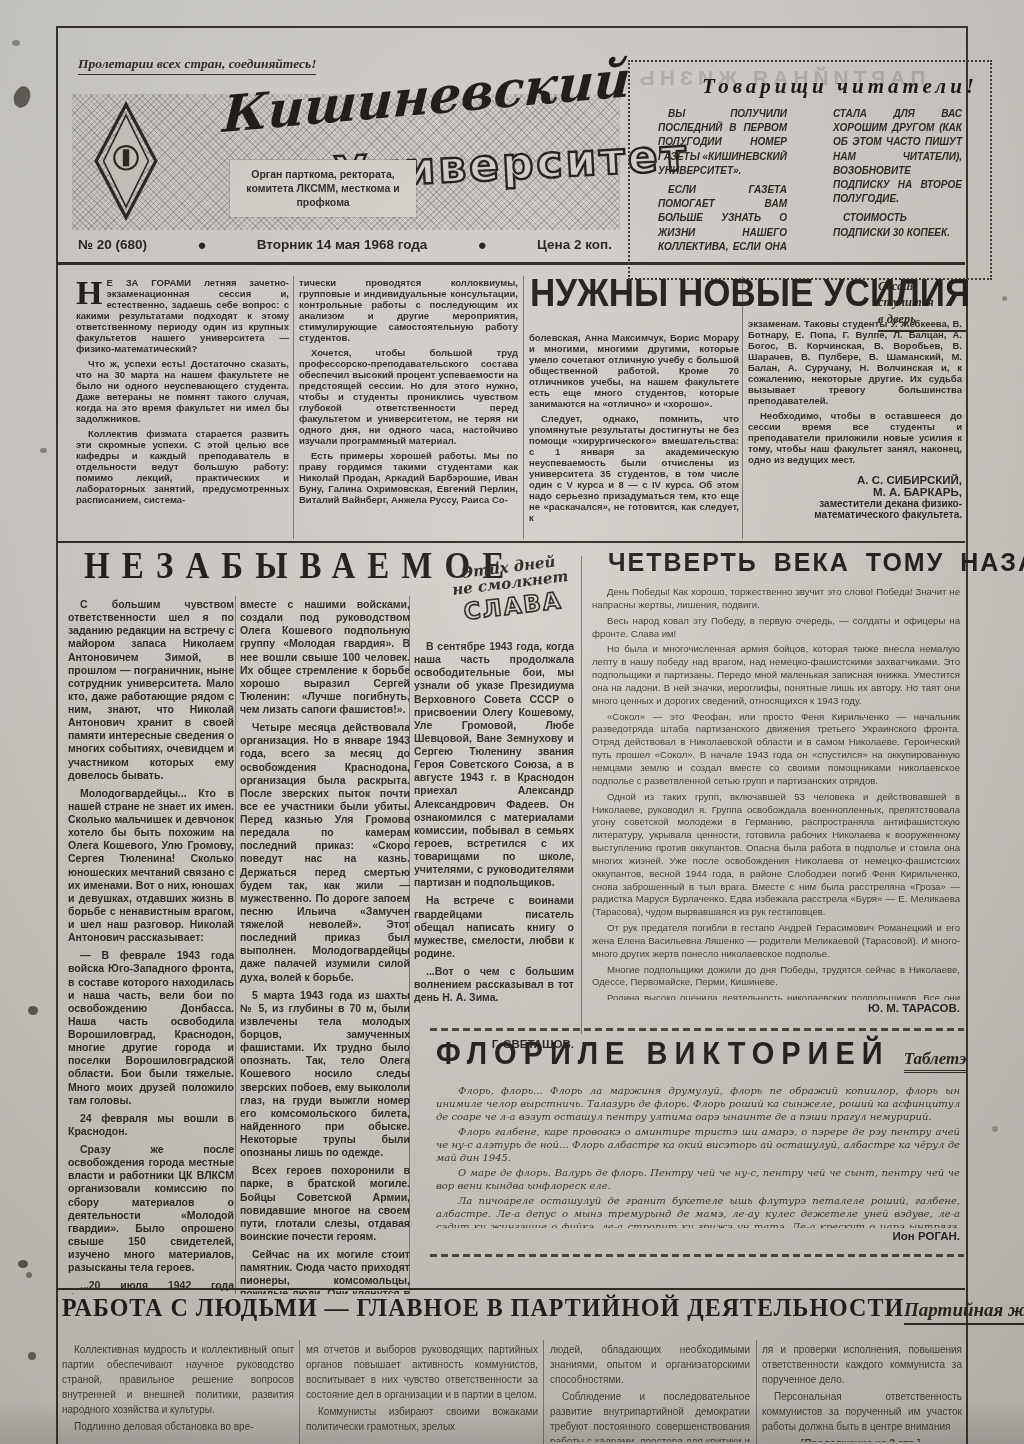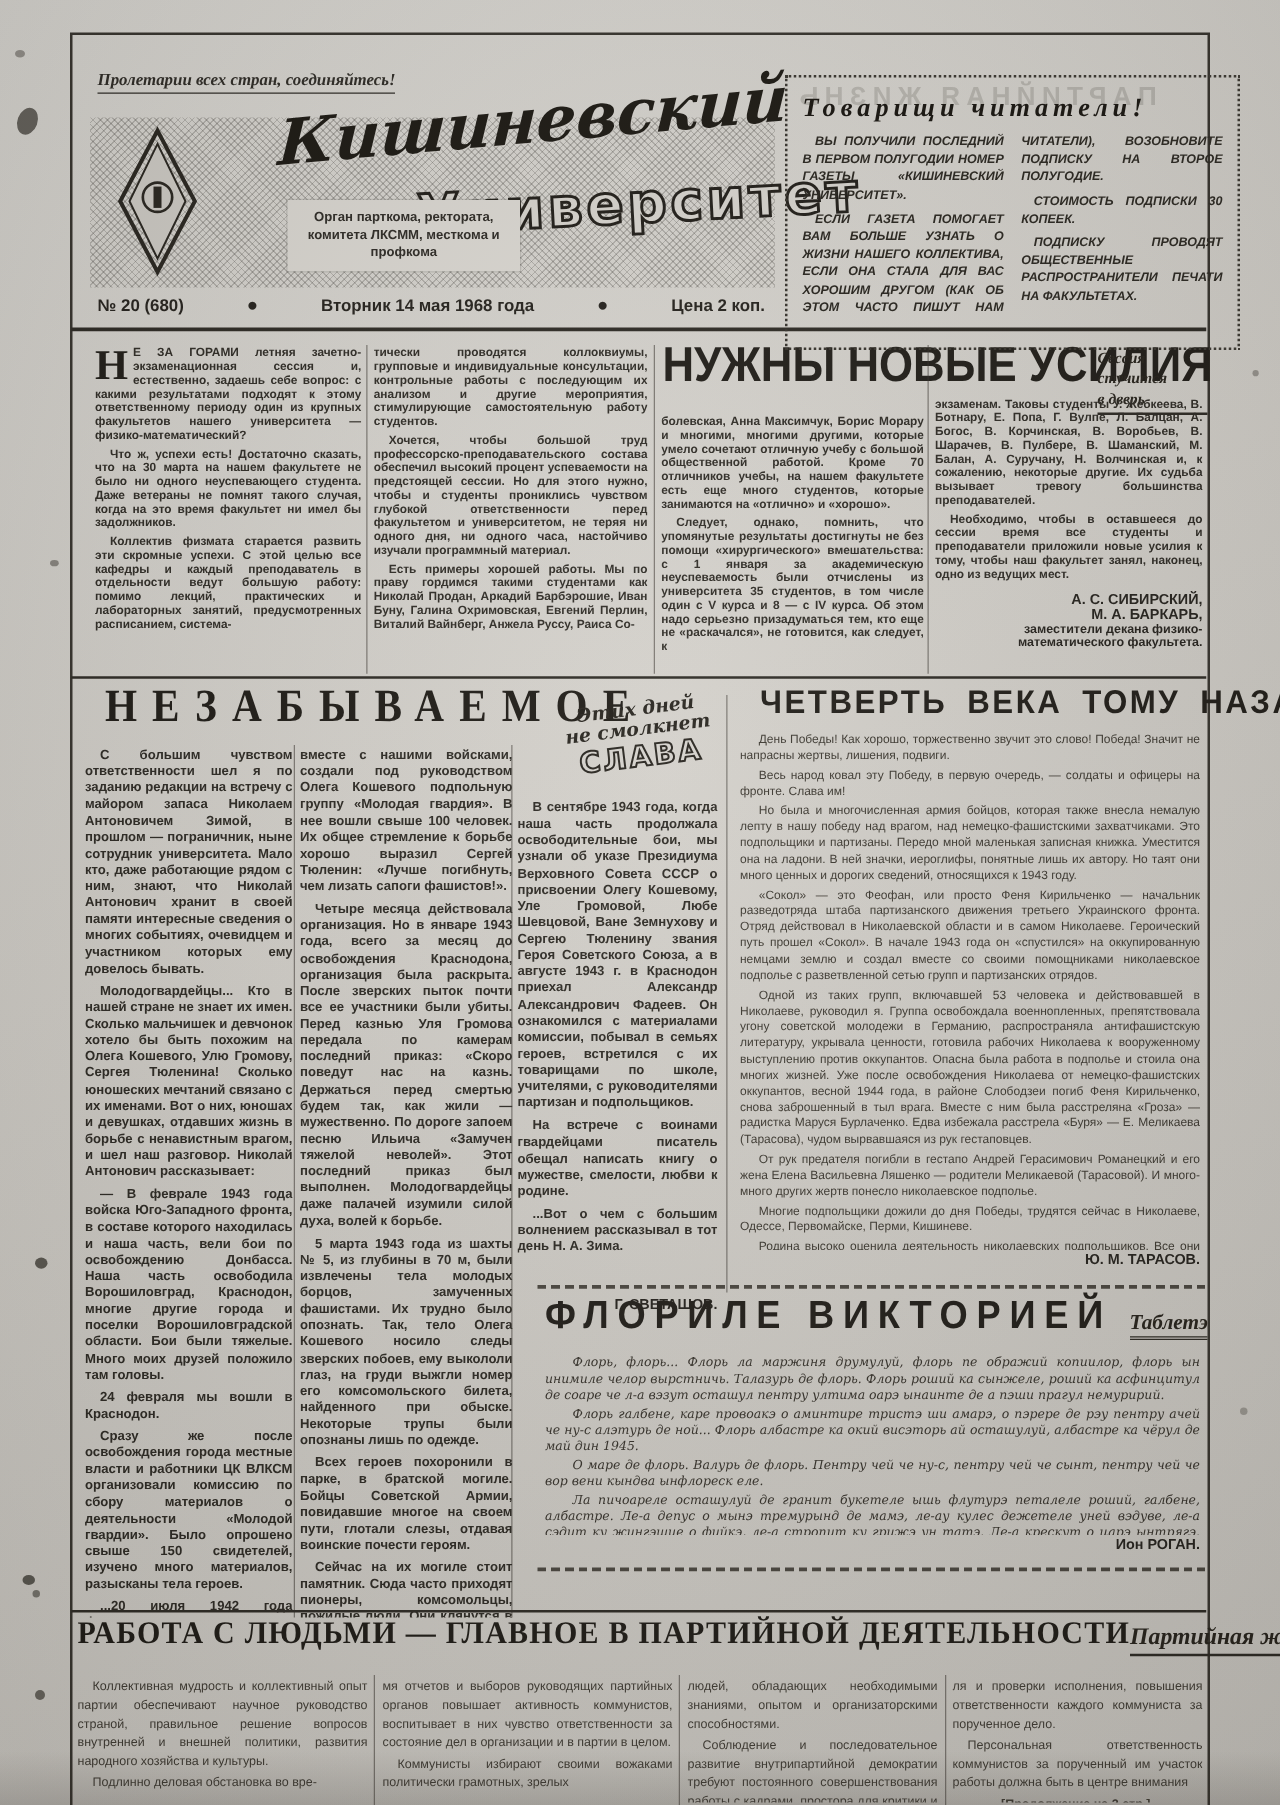--- a/index.html
+++ b/index.html
@@ -28,25 +28,25 @@
       color:#18150f;transform:rotate(-5deg) skewX(-8deg);letter-spacing:0px;
       text-shadow:1px 1px 0 rgba(216,214,208,.6);}
   .t2{position:absolute;left:262px;top:48px;font:bold 44px/1 "DejaVu Sans",sans-serif;
       color:#d8d5cf;-webkit-text-stroke:2.4px #1d1a15;letter-spacing:3px;transform:rotate(-3deg);}
   .issue-row{left:78px;top:236px;width:534px;display:flex;justify-content:space-between;
       align-items:center;font:bold 13.5px "Liberation Sans",sans-serif;color:#221f1a;}
   .dot{font-size:15px;}
   
   .subbox{left:628px;top:60px;width:336px;height:196px;border:2.5px dotted #3c3933;
           padding:10px 12px;z-index:2;}
-  .subtitle{text-align:left;font:bold italic 21px "Liberation Serif",serif;
+  .subtitle{text-align:right;font:bold italic 21px "Liberation Serif",serif;
             letter-spacing:4px;margin:2px 0 8px;color:#1d1a15;}
   .subbody{column-count:2;column-gap:14px;font:bold italic 10px/1.42 "Liberation Sans",sans-serif;
            text-align:justify;color:#2e2b25;}
-  .subbody .para{margin:0 0 5px;text-indent:10px;}
+  .subbody .para{margin:0 16px 5px;text-indent:10px;}
   
   .rule{background:#2a2721;}
   .vrule{background:rgba(52,48,42,.55);width:1px;}
   .wavy{height:3px;background:repeating-linear-gradient(90deg,#47433c 0 7px,transparent 7px 11px);}
   
   .col{position:absolute;overflow:hidden;text-align:justify;}
   .para{margin:0 0 4px;text-indent:12px;}
   .cont > .para:first-child,.cont .paras > .para:first-child{text-indent:0;}
   .a1{font:bold 9.5px/1.16 "Liberation Sans",sans-serif;color:#2c2923;}
   .nz{font:bold 10.5px/1.25 "Liberation Sans",sans-serif;color:#2a2721;}
@@ -113,21 +113,20 @@
     <span class="dot">●</span>
     <span>Цена 2 коп.</span>
   </div>
 
   <div class="abs subbox">
     <div class="subtitle">Товарищи читатели!</div>
     <div class="subbody">
         <p class="para">ВЫ ПОЛУЧИЛИ ПОСЛЕДНИЙ В ПЕРВОМ ПОЛУГОДИИ НОМЕР ГАЗЕТЫ «КИШИНЕВСКИЙ УНИВЕРСИТЕТ».</p>
         <p class="para">ЕСЛИ ГАЗЕТА ПОМОГАЕТ ВАМ БОЛЬШЕ УЗНАТЬ О ЖИЗНИ НАШЕГО КОЛЛЕКТИВА, ЕСЛИ ОНА СТАЛА ДЛЯ ВАС ХОРОШИМ ДРУГОМ (КАК ОБ ЭТОМ ЧАСТО ПИШУТ НАМ ЧИТАТЕЛИ), ВОЗОБНОВИТЕ ПОДПИСКУ НА ВТОРОЕ ПОЛУГОДИЕ.</p>
         <p class="para">СТОИМОСТЬ ПОДПИСКИ 30 КОПЕЕК.</p>
-        <p class="para">ПОДПИСКУ ПРОВОДЯТ ОБЩЕСТВЕННЫЕ РАСПРОСТРАНИТЕЛИ ПЕЧАТИ НА ФАКУЛЬТЕТАХ.</p>
       </div>
   </div>
 
   <div class="abs rule" style="left:57px;top:262px;width:908px;height:3px;"></div>
 
   <div class="abs a1-head">НУЖНЫ НОВЫЕ УСИЛИЯ</div>
   <div class="abs kicker">
     <div>Сессия стучится</div>
     <div>в дверь</div>
   </div>

